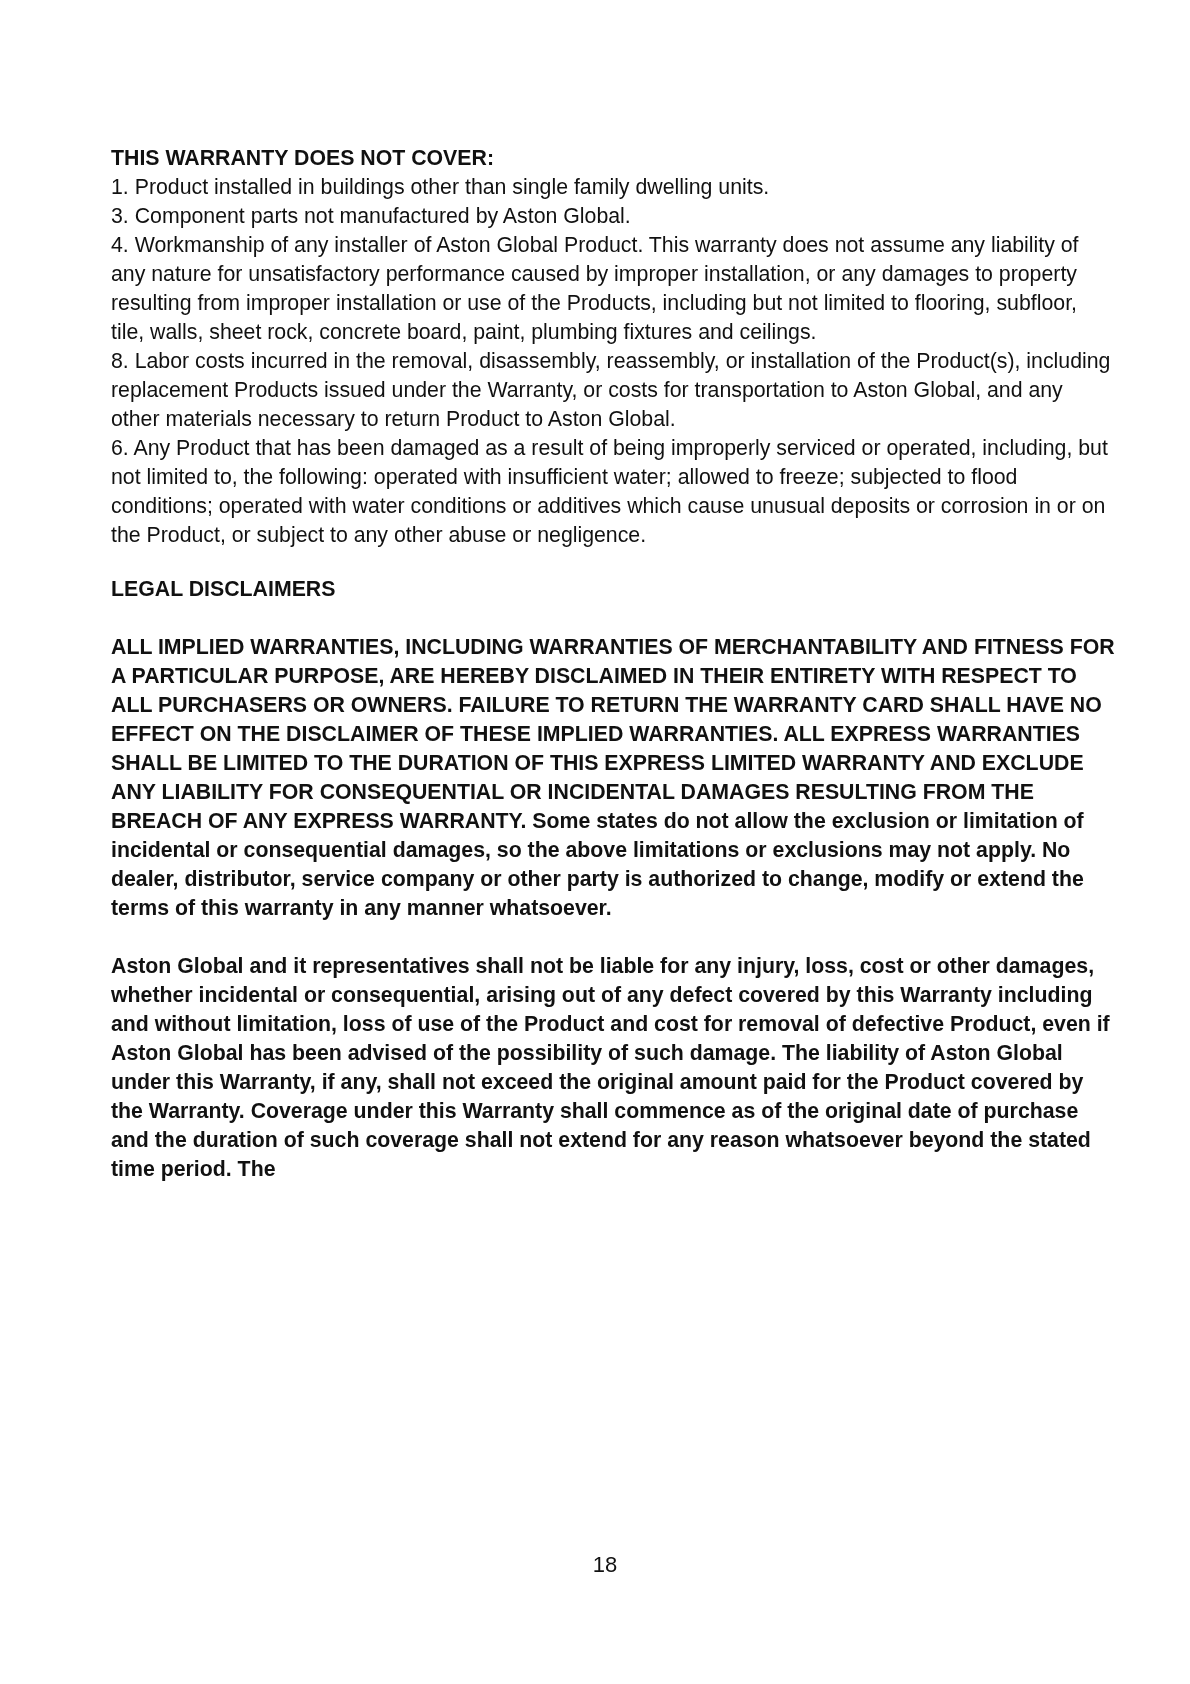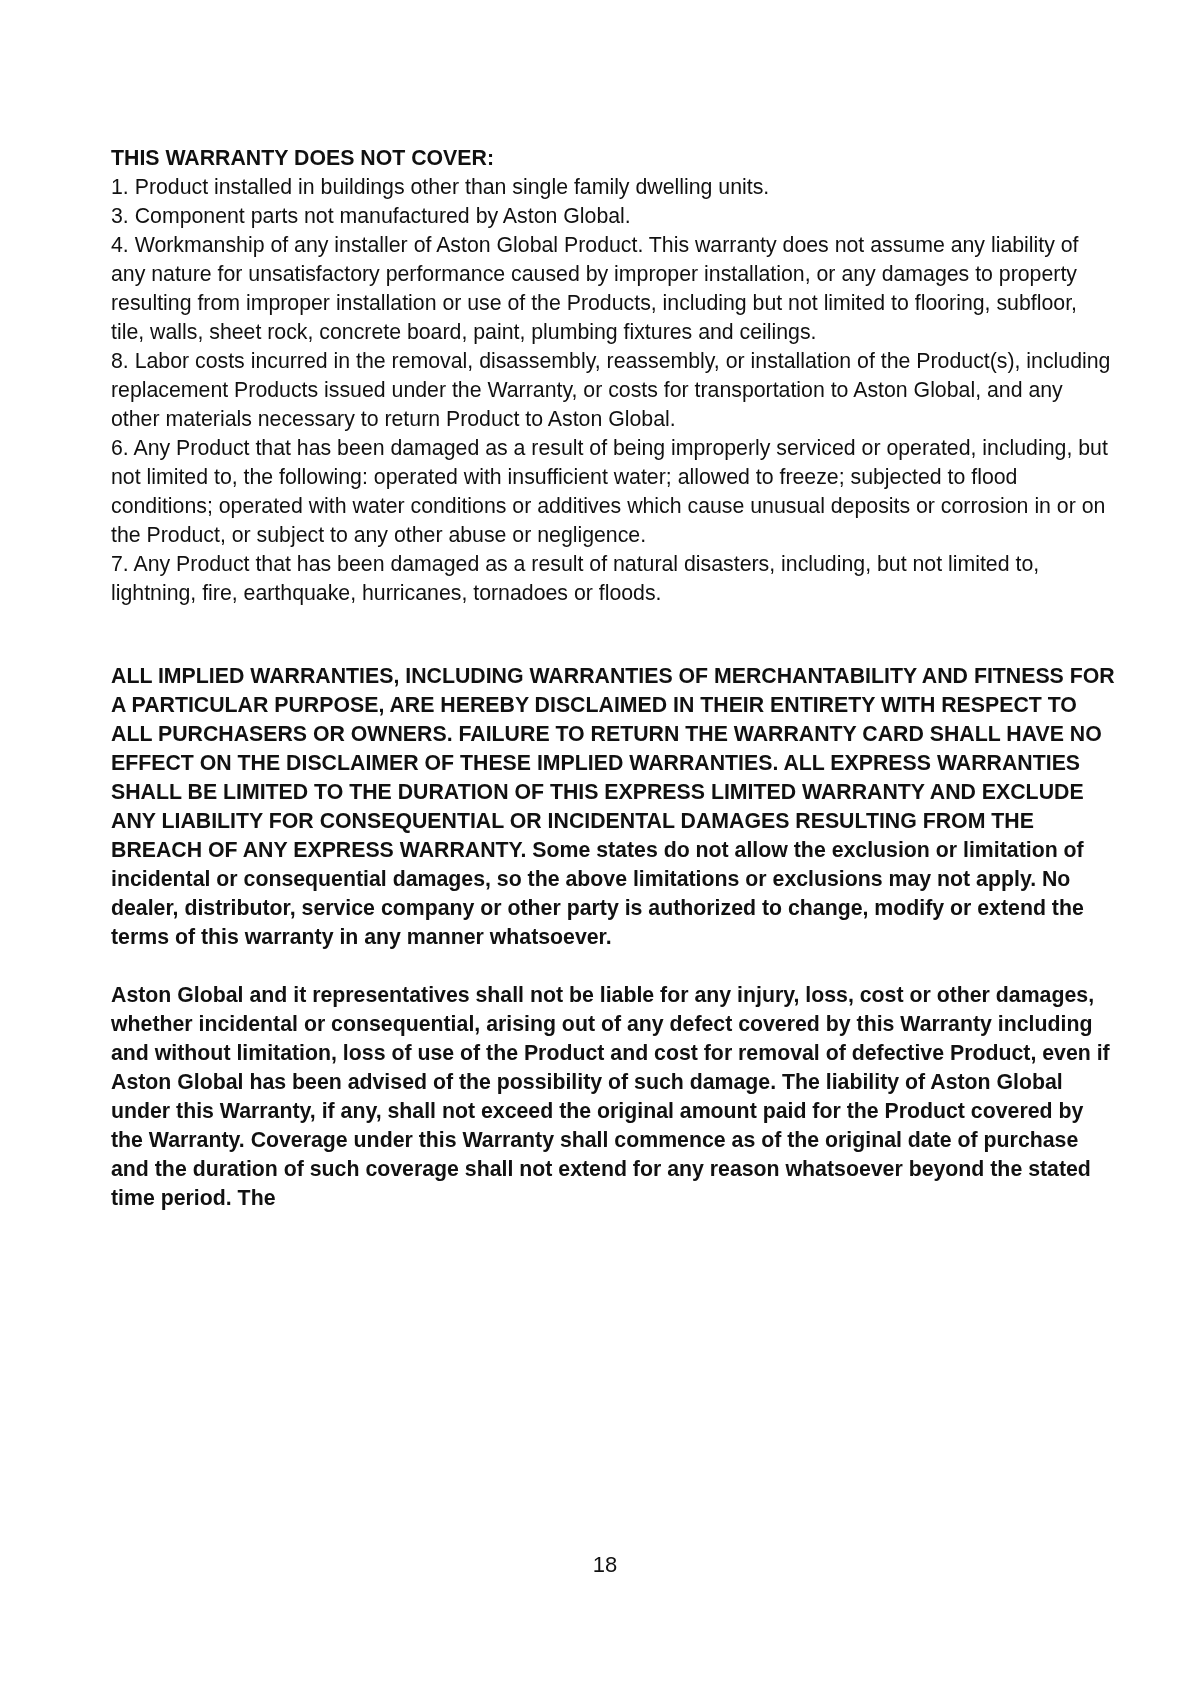--- a/index.html
+++ b/index.html
@@ -60,25 +60,25 @@
 <body>
 
 <div class="page">
   <p class="heading">THIS WARRANTY DOES NOT COVER:</p>
   <ul class="list">
     <li class="list-item">1. Product installed in buildings other than single family dwelling units.</li>
     <li class="list-item">3. Component parts not manufactured by Aston Global.</li>
     <li class="list-item">4. Workmanship of any installer of Aston Global Product. This warranty does not assume any liability of any nature for unsatisfactory performance caused by improper installation, or any damages to property resulting from improper installation or use of the Products, including but not limited to flooring, subfloor, tile, walls, sheet rock, concrete board, paint, plumbing fixtures and ceilings.</li>
     <li class="list-item">8. Labor costs incurred in the removal, disassembly, reassembly, or installation of the Product(s), including replacement Products issued under the Warranty, or costs for transportation to Aston Global, and any other materials necessary to return Product to Aston Global.</li>
     <li class="list-item">6. Any Product that has been damaged as a result of being improperly serviced or operated, including, but not limited to, the following: operated with insufficient water; allowed to freeze; subjected to flood conditions; operated with water conditions or additives which cause unusual deposits or corrosion in or on the Product, or subject to any other abuse or negligence.</li>
-    <li class="list-item">7. Any Product that has been damaged as a result of natural disasters, including, but not limited to, lightning, fire, earthquake, hurricanes, tornadoes or floods.</li>
   </ul>
 
   <div class="section-gap"></div>
 
+  <p class="heading">LEGAL DISCLAIMERS</p>
 
   <div class="para-gap"></div>
 
   <p class="para">ALL IMPLIED WARRANTIES, INCLUDING WARRANTIES OF MERCHANTABILITY AND FITNESS FOR A PARTICULAR PURPOSE, ARE HEREBY DISCLAIMED IN THEIR ENTIRETY WITH RESPECT TO ALL PURCHASERS OR OWNERS. FAILURE TO RETURN THE WARRANTY CARD SHALL HAVE NO EFFECT ON THE DISCLAIMER OF THESE IMPLIED WARRANTIES. ALL EXPRESS WARRANTIES SHALL BE LIMITED TO THE DURATION OF THIS EXPRESS LIMITED WARRANTY AND EXCLUDE ANY LIABILITY FOR CONSEQUENTIAL OR INCIDENTAL DAMAGES RESULTING FROM THE BREACH OF ANY EXPRESS WARRANTY. Some states do not allow the exclusion or limitation of incidental or consequential damages, so the above limitations or exclusions may not apply.  No dealer, distributor, service company or other party is authorized to change, modify or extend the terms of this warranty in any manner whatsoever.</p>
 
   <div class="para-gap"></div>
 
   <p class="para">Aston Global and it representatives shall not be liable for any injury, loss, cost or other damages, whether incidental or consequential, arising out of any defect covered by this Warranty including and without limitation, loss of use of the Product and cost for removal of defective Product, even if Aston Global has been advised of the possibility of such damage.  The liability of Aston Global under this Warranty, if any, shall not exceed the original amount paid for the Product covered by the Warranty.  Coverage under this Warranty shall commence as of the original date of purchase and the duration of such coverage shall not extend for any reason whatsoever beyond the stated time period.  The</p>
 </div>
 

